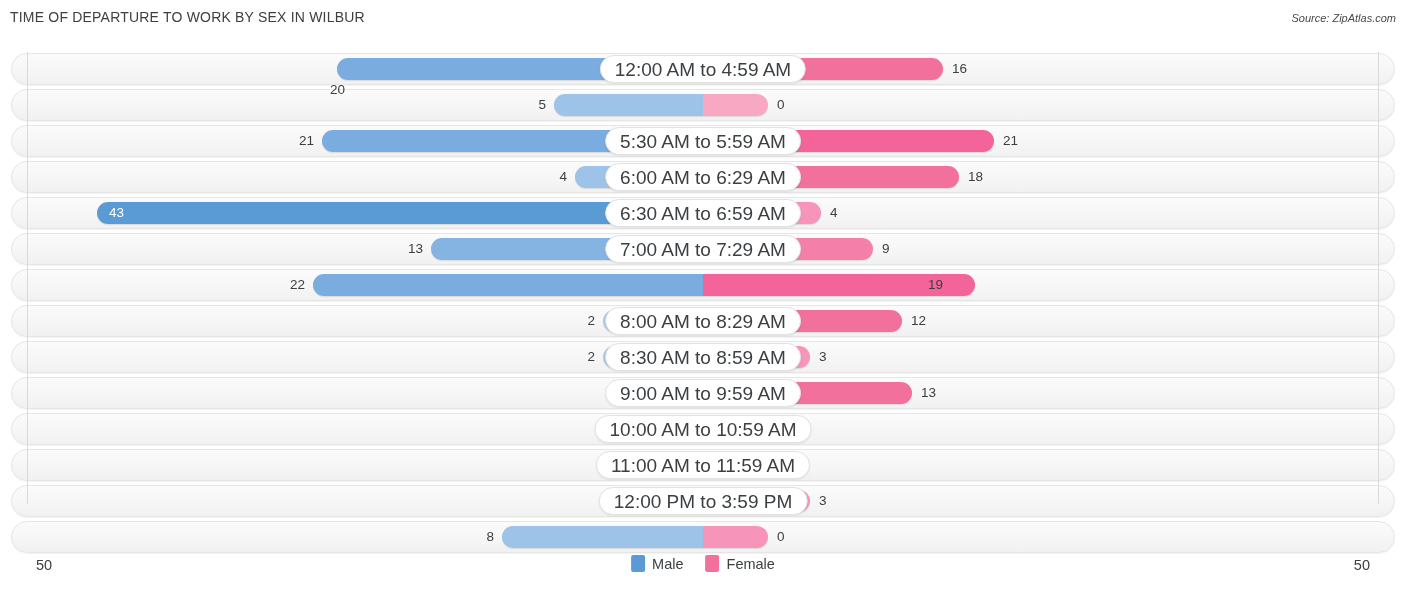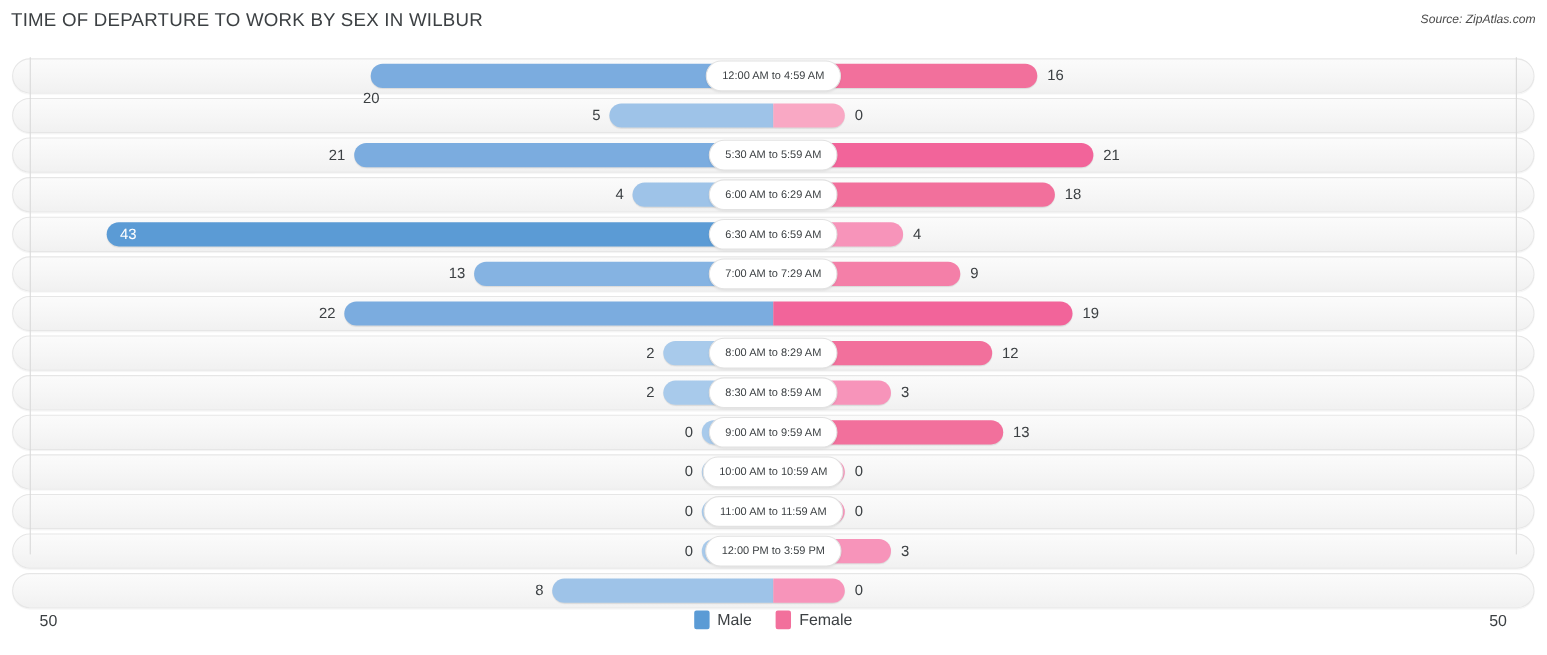--- a/index.html
+++ b/index.html
@@ -14,21 +14,21 @@
     position: relative;
     width: 1406px;
     height: 595px;
     background: #ffffff;
   }
 
   
   .title {
     position: absolute;
     left: 10px; top: 9px;
-    font-size: 17px;
+    font-size: 14px;
     color: #3c4043;
     letter-spacing: .2px;
     white-space: nowrap;
   }
   .source {
     position: absolute;
     right: 10px; top: 12px;
     font-size: 11px;
     font-style: italic;
     color: #4a4a4a;
@@ -104,21 +104,21 @@
     position: absolute;
     left: 50%;
     transform: translateX(-50%);
     top: 3px;
     height: 28px;
     line-height: 28px;
     padding: 0 14px;
     background: #ffffff;
     border: 1px solid #e2e2e2;
     border-radius: 14px;
-    font-size: 10px;
+    font-size: 19px;
     color: #3c4043;
     text-align: center;
     white-space: nowrap;
     z-index: 4;
     box-shadow: 0 1px 2px rgba(0,0,0,.07);
   }
 
   
   .footer {
     position: absolute;
@@ -212,21 +212,21 @@
           <div class="bar female" style="left: 703px; width: 170px; background: rgb(244, 127, 168);"></div>
           <div class="val left" style="left: 377px; width: 46px;">13</div>
           <div class="val right" style="left: 882px; width: 50px;">9</div>
           <div class="center-pill">7:00 AM to 7:29 AM</div>
         </div>
         <div class="row">
           <div class="track"></div>
           <div class="bar male" style="left: 313px; width: 390px; background: rgb(123, 172, 223);"></div>
           <div class="bar female" style="left: 703px; width: 272px; background: rgb(242, 100, 154);"></div>
           <div class="val left" style="left: 259px; width: 46px;">22</div>
-          <div class="val right" style="left: 984px; width: 50px;">19</div>
+          <div class="val right" style="left: 928px; width: 50px;">19</div>
         </div>
         <div class="row">
           <div class="track"></div>
           <div class="bar male" style="left: 603px; width: 100px; background: rgb(168, 202, 235);"></div>
           <div class="bar female" style="left: 703px; width: 199px; background: rgb(242, 112, 156);"></div>
           <div class="val left" style="left: 549px; width: 46px;">2</div>
           <div class="val right" style="left: 911px; width: 50px;">12</div>
           <div class="center-pill">8:00 AM to 8:29 AM</div>
         </div>
         <div class="row">

